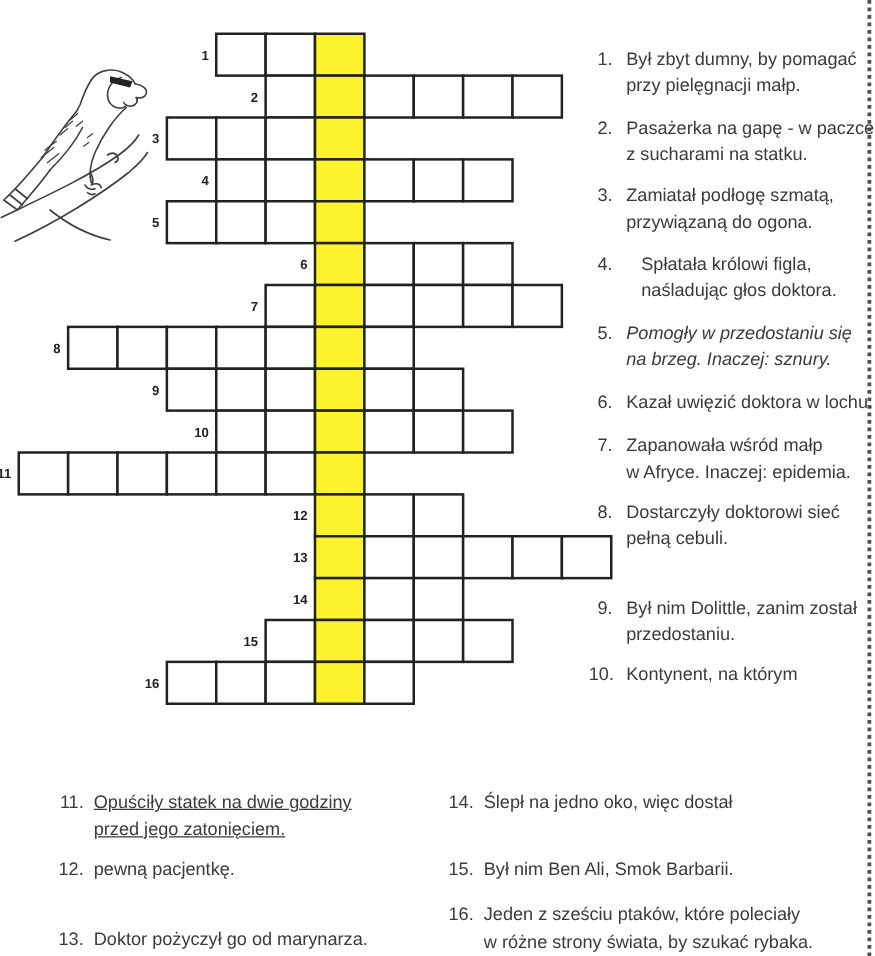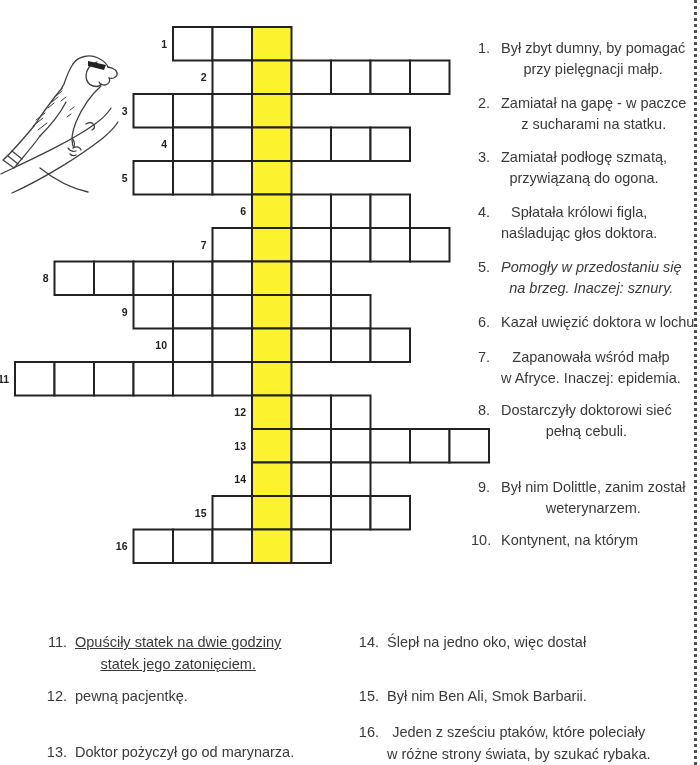--- a/index.html
+++ b/index.html
@@ -15,21 +15,21 @@
     position:absolute;top:0;bottom:0;right:3px;width:0;
     border-right:3px dotted #4f4f4f;
   }
   #parrot{position:absolute;left:0;top:50px;width:130px;height:145px;}
   #crossword-svg{position:absolute;left:0;top:0;width:700px;height:600px;}
   .clue{
     position:absolute;display:flex;align-items:flex-start;
     font-size:14.5px;font-weight:400;color:#3a3a3a;
   }
   .clue .clue-num{flex:0 0 auto;text-align:right;}
-  .clue .clue-text{margin-left:0;text-align:center;}
+  .clue .clue-text{margin-left:0;}
   .clue .clue-text div{white-space:nowrap;}
   .clues-right .clue{line-height:21px;}
   .clues-bottom .clue{line-height:22px;}
 </style>
 </head>
 <body>
 
 <div class="page">
 
   <div class="page-border"></div>
@@ -171,34 +171,34 @@
       <div class="clue" style="top: 38px; left: 471px;">
         <span class="clue-num" style="width: 19px;">1.</span>
         <div class="clue-text" style="margin-left: 11px;">
           <div>Był zbyt dumny, by pomagać</div>
           <div>przy pielęgnacji małp.</div>
         </div>
       </div>
       <div class="clue" style="top: 93px; left: 471px;">
         <span class="clue-num" style="width: 19px;">2.</span>
         <div class="clue-text" style="margin-left: 11px;">
-          <div>Zamiatał  na gapę - w paczce</div>
+          <div>Pasażerka  na gapę - w paczce</div>
           <div>z sucharami na statku.</div>
         </div>
       </div>
       <div class="clue" style="top: 147px; left: 471px;">
         <span class="clue-num" style="width: 19px;">3.</span>
         <div class="clue-text" style="margin-left: 11px;">
           <div>Zamiatał podłogę szmatą,</div>
           <div>przywiązaną do ogona.</div>
         </div>
       </div>
       <div class="clue" style="top: 202px; left: 471px;">
         <span class="clue-num" style="width: 19px;">4.</span>
-        <div class="clue-text" style="margin-left: 11px;">
+        <div class="clue-text" style="margin-left: 23px;">
           <div>Spłatała królowi figla,</div>
           <div>naśladując  głos doktora.</div>
         </div>
       </div>
       <div class="clue" style="top: 257px; left: 471px;">
         <span class="clue-num" style="width: 19px;">5.</span>
         <div class="clue-text" style="margin-left: 11px; font-style: italic;">
           <div>Pomogły w przedostaniu się</div>
           <div>na brzeg. Inaczej: sznury.</div>
         </div>
@@ -220,36 +220,36 @@
         <span class="clue-num" style="width: 19px;">8.</span>
         <div class="clue-text" style="margin-left: 11px;">
           <div>Dostarczyły doktorowi sieć</div>
           <div>pełną cebuli.</div>
         </div>
       </div>
       <div class="clue" style="top: 477px; left: 471px;">
         <span class="clue-num" style="width: 19px;">9.</span>
         <div class="clue-text" style="margin-left: 11px;">
           <div>Był nim Dolittle, zanim został</div>
-          <div>weterynarzem.</div>
+          <div>przedostaniu.</div>
         </div>
       </div>
       <div class="clue" style="top: 530px; left: 471px;">
         <span class="clue-num" style="width: 19px;">10.</span>
         <div class="clue-text" style="margin-left: 11px;">
           <div>Kontynent, na którym</div>
         </div>
       </div>
     </div>
   <div id="clues-bottom-left" class="clues-bottom">
       <div class="clue" style="top: 631px; left: 46px;">
         <span class="clue-num" style="width: 21px;">11.</span>
         <div class="clue-text" style="margin-left: 8px; text-decoration: underline;">
           <div>Opuściły statek na dwie godziny</div>
-          <div>statek jego zatonięciem.</div>
+          <div>przed jego zatonięciem.</div>
         </div>
       </div>
       <div class="clue" style="top: 685px; left: 46px;">
         <span class="clue-num" style="width: 21px;">12.</span>
         <div class="clue-text" style="margin-left: 8px;">
           <div>pewną pacjentkę.</div>
         </div>
       </div>
       <div class="clue" style="top: 741px; left: 46px;">
         <span class="clue-num" style="width: 21px;">13.</span>

